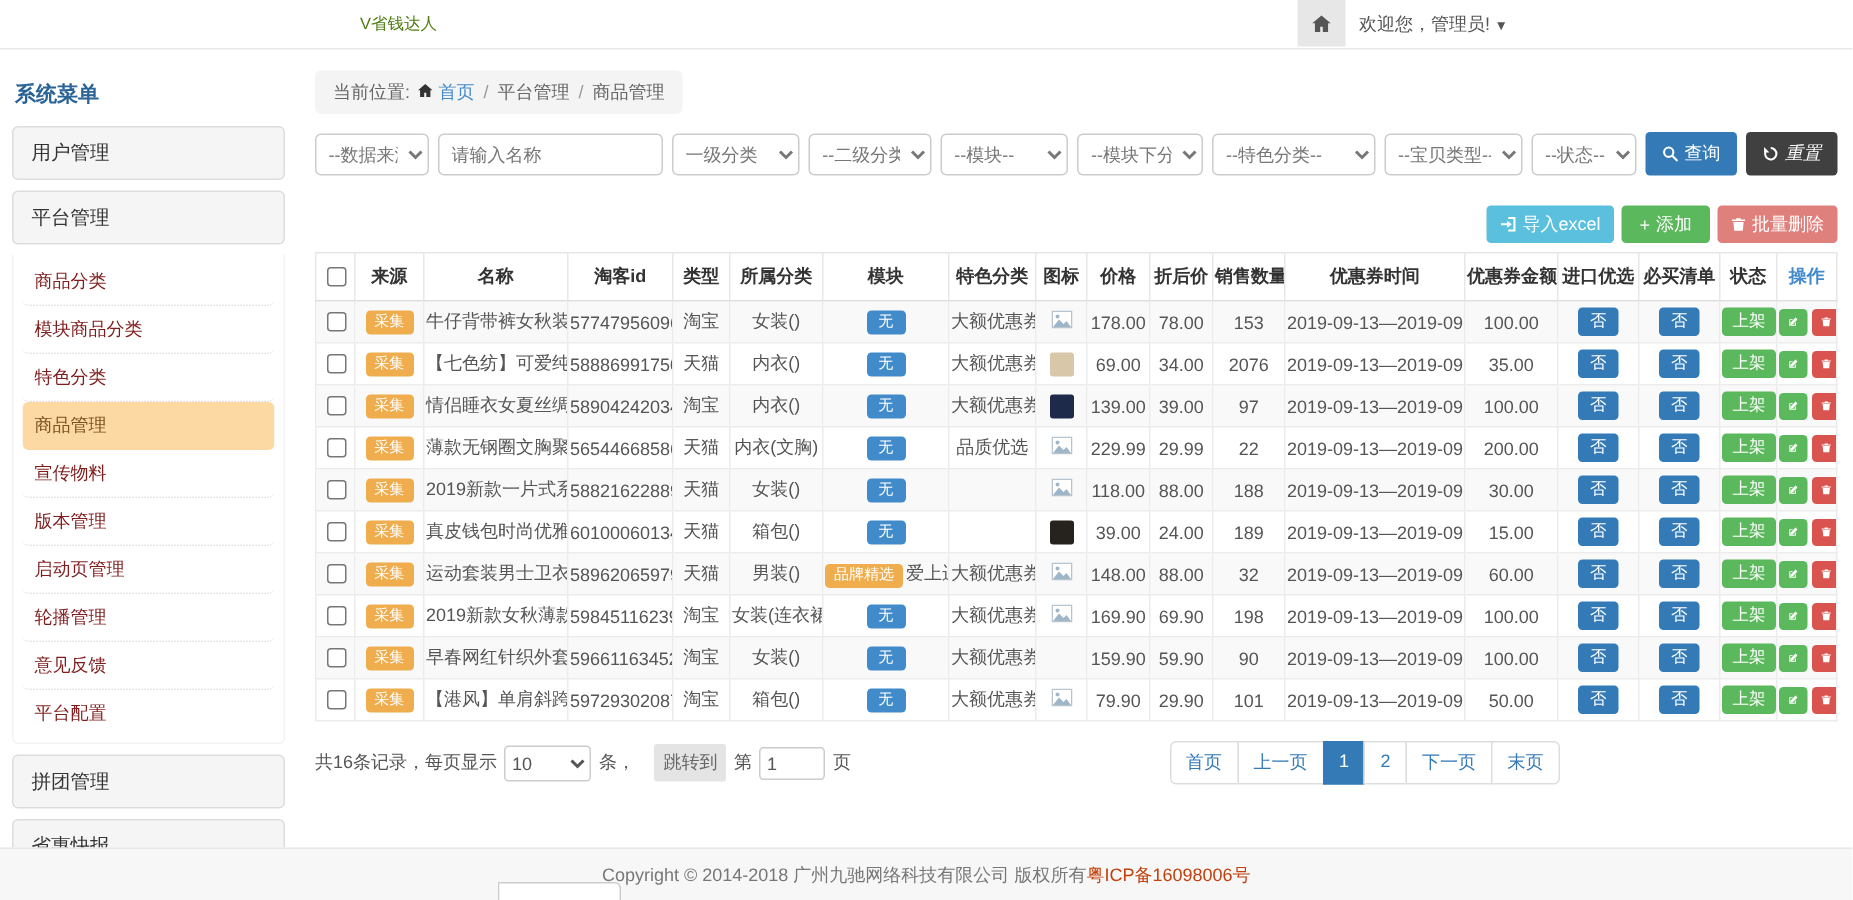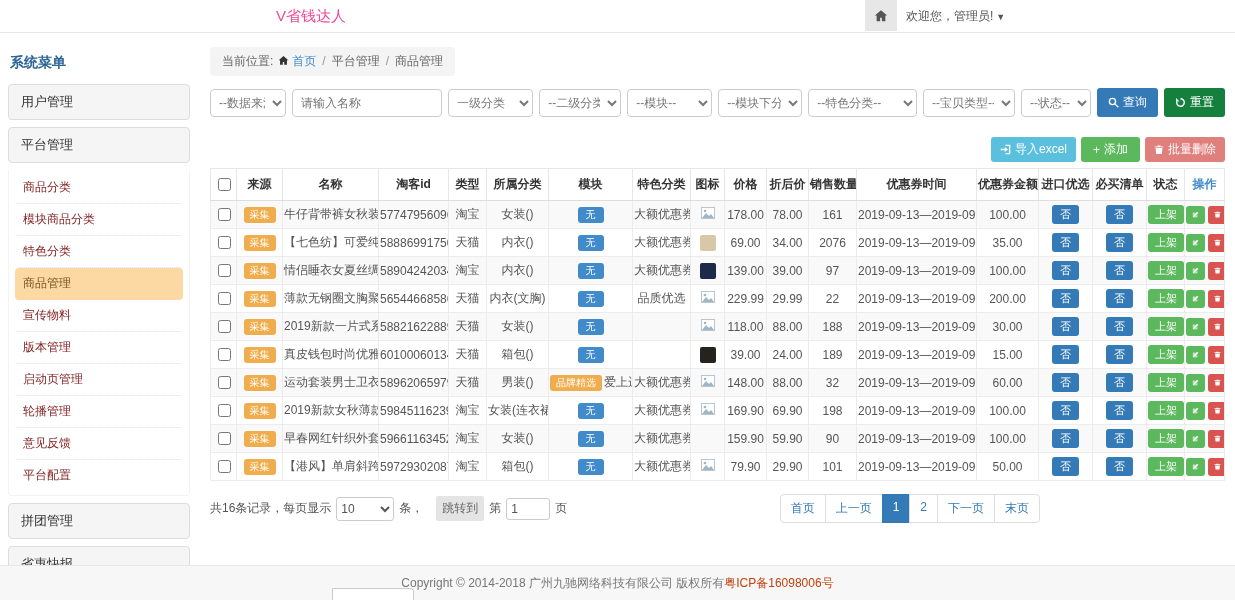--- a/index.html
+++ b/index.html
@@ -3,21 +3,21 @@
 <meta charset="utf-8">
 <style>
   html,body{margin:0;padding:0;}
   body{
     width:1235px;height:600px;position:relative;overflow:hidden;
     font-family:"Liberation Sans","DejaVu Sans",sans-serif;
     background:#ffffff;color:#333;
   }
   
   .topbar{position:absolute;top:0;left:0;right:0;height:32px;background:#fff;border-bottom:1px solid #e7e7e7;}
-  .brand{position:absolute;left:240px;top:0;line-height:32px;font-size:15px;color:#ec4899;margin-left:36px;}
+  .brand{position:absolute;left:240px;top:0;line-height:32px;font-size:11px;color:#4d7c0f;}
   .home-btn{position:absolute;left:865px;top:0;width:32px;height:31px;background:#e7e7e7;display:flex;align-items:center;justify-content:center;cursor:pointer;}
   .welcome{position:absolute;left:906px;top:0;line-height:32px;font-size:12px;color:#555;cursor:pointer;}
   .caret{font-size:9px;color:#555;margin-left:3px;}
   
   .sidebar{position:absolute;left:8px;top:42px;width:182px;bottom:34px;overflow:hidden;}
   .sb-title{color:#2a6496;font-weight:bold;font-size:14px;padding:12px 2px 12px 2px;}
   .sb-panel{background:#f5f5f5;border:1px solid #ddd;border-radius:4px;padding:8px 12px;font-size:13px;color:#333;margin-bottom:7px;cursor:pointer;}
   .sb-sub{background:#fff;padding:2px 6px 4px 6px;margin-bottom:7px;border:1px solid #f3f3f3;border-top:none;border-radius:0 0 4px 4px;}
   .sb-link{padding:7px 8px;font-size:12px;color:#7f1d1d;border-bottom:1px dotted #ddd;cursor:pointer;border-radius:4px;}
   .sb-sub .sb-link:last-child{border-bottom:none;}
@@ -36,21 +36,21 @@
   .filter-controls > :nth-child(2){width:150px;padding:0 8px;}
   .filter-controls > :nth-child(3){width:90px;}
   .filter-controls > :nth-child(4){width:82px;}
   .filter-controls > :nth-child(5){width:90px;}
   .filter-controls > :nth-child(6){width:84px;}
   .filter-controls > :nth-child(7){width:115px;}
   .filter-controls > :nth-child(8){width:92px;}
   .filter-controls > :nth-child(9){width:72px;}
   .btn{display:inline-flex;align-items:center;gap:4px;border:none;border-radius:3px;color:#fff;font-size:12px;padding:6px 11px;cursor:pointer;white-space:nowrap;}
   .btn-query{background:#337ab7;}
-  .btn-reset{background:#15803d;}
+  .btn-reset{background:#404040;font-style:italic;}
   
   .actions{display:flex;justify-content:flex-end;gap:5px;margin-top:20px;}
   .btn-import{background:#5bc0de;padding:4px 9px;}
   .btn-add{background:#5cb85c;padding:4px 12px;}
   .btn-batch{background:#e0807d;padding:4px 9px;}
   
   table{width:100%;border-collapse:collapse;table-layout:fixed;font-size:12px;margin-top:6px;}
   th{font-weight:bold;color:#333;padding:6px 1px;border:1px solid #e7e7e7;border-bottom:1px solid #ddd;text-align:center;white-space:nowrap;overflow:hidden;}
   th.op-head{color:#428bca;}
   td{padding:3px 1px;text-align:center;border:1px solid #ececec;color:#555;white-space:nowrap;overflow:hidden;height:21px;}
@@ -217,21 +217,21 @@
           <td>女装()</td>
           <td><span class="badge badge-blue">无</span></td>
           <td>大额优惠券</td>
           <td><svg width="14" height="12" viewBox="0 0 14 12">
               <rect x="0.5" y="0.5" width="13" height="11" fill="#fff" stroke="#b8c4ce"></rect>
               <circle cx="4" cy="4" r="1.3" fill="#9fb6c8"></circle>
               <path d="M1 11l4-5 3 3 2-2 3 4z" fill="#9fb6c8"></path>
             </svg></td>
           <td>178.00</td>
           <td>78.00</td>
-          <td>161</td>
+          <td>153</td>
           <td>2019-09-13—2019-09-17</td>
           <td>100.00</td>
           <td><span class="cell-btn cb-blue">否</span></td>
           <td><span class="cell-btn cb-blue">否</span></td>
           <td><span class="cell-btn cb-green">上架</span></td>
           <td><button class="ops-btn ops-edit">
               <svg width="11" height="11" viewBox="0 0 16 16">
                 <path d="M11.5 1.5l3 3L7 12l-3.6.6L4 9z" fill="#fff"></path>
                 <path d="M2 4h5v1.5H3.5v7h7V9H12v5H2z" fill="#fff"></path>
               </svg>

